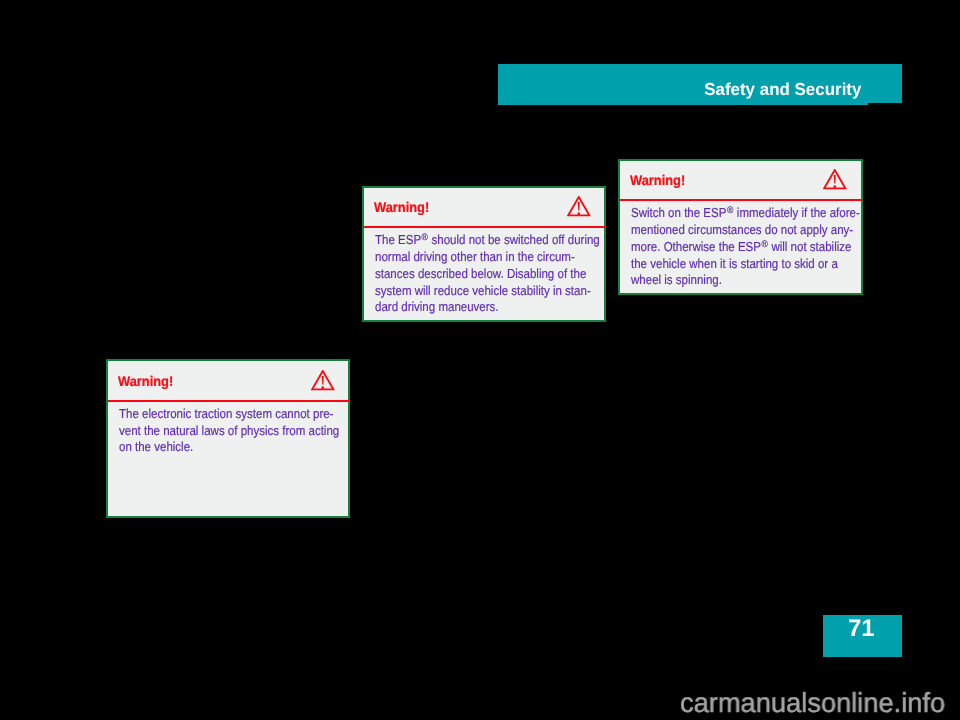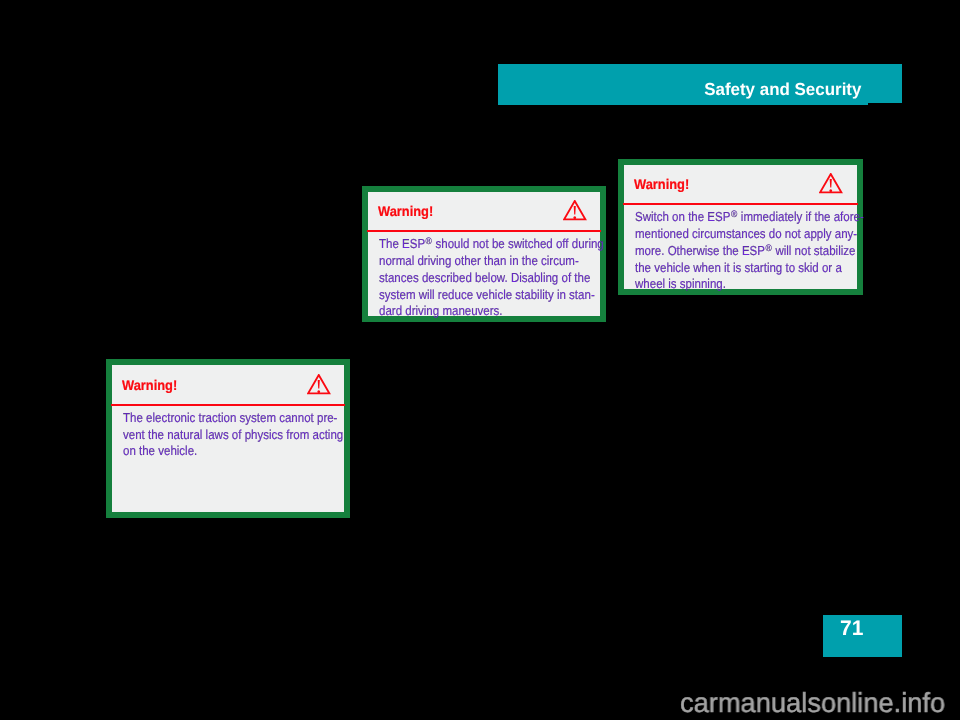--- a/index.html
+++ b/index.html
@@ -23,21 +23,21 @@
   }
   .hdr-title{
     position:absolute;right:41px;top:19.3px;height:12px;line-height:12px;
     color:#ffffff;font-size:17.4px;font-weight:bold;
     white-space:nowrap;transform:scaleX(0.974);transform-origin:right top;
   }
 
   
   .wbox{
     position:absolute;background:#eff0f0;
-    box-sizing:border-box;border:6px solid #15803d;
+    box-sizing:border-box;border:2px solid #15803d;
   }
   .wbox-head{position:relative;height:38.4px;}
   .wbox-title{
     position:absolute;left:10px;top:14.3px;height:11px;line-height:11px;
     color:#fb0a11;font-size:14px;font-weight:bold;white-space:nowrap;
     transform:scaleX(0.918);transform-origin:left top;
     -webkit-text-stroke:0.22px #fb0a11;
   }
   .wbox-icon{
     position:absolute;top:8.2px;line-height:0;
@@ -63,22 +63,22 @@
   #box1 .wbox-icon{right:13px;}
   #box2 .wbox-icon{right:14px;}
   #box3 .wbox-icon{right:13px;}
 
   
   .pagenum{
     position:absolute;left:823px;top:615px;width:79px;height:42px;
     background:#00a0ad;
   }
   .pagenum span{
-    position:absolute;left:17px;top:7px;height:13px;
-    color:#ffffff;font-size:21px;font-weight:bold;line-height:13px;
+    position:absolute;left:25px;top:7px;height:13px;
+    color:#ffffff;font-size:24px;font-weight:bold;line-height:13px;
   }
 
   
   .watermark{
     position:absolute;left:680px;top:693px;height:20px;
     color:#a3a3a3;font-size:27.5px;white-space:nowrap;line-height:20px;
     transform:scaleX(0.991);transform-origin:left top;
     -webkit-text-stroke:0.5px #a3a3a3;
   }
 </style>

